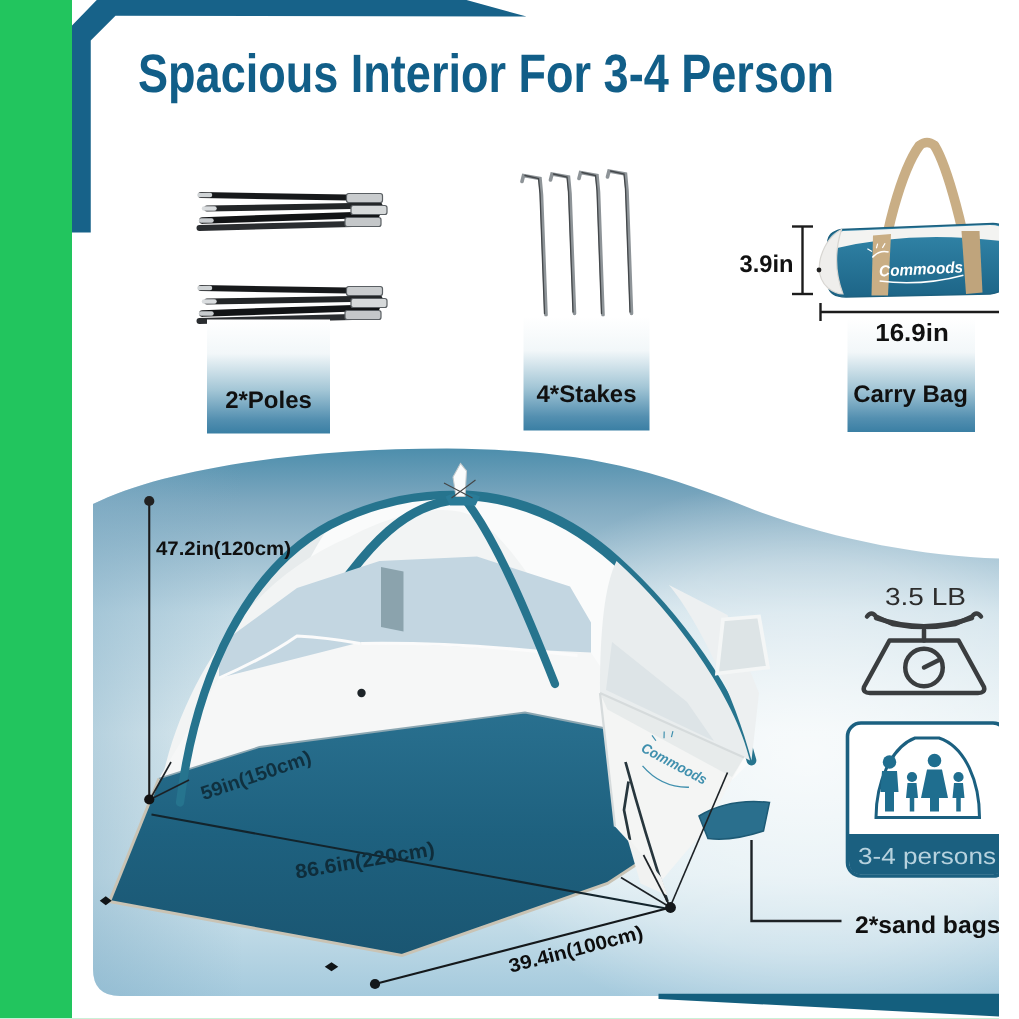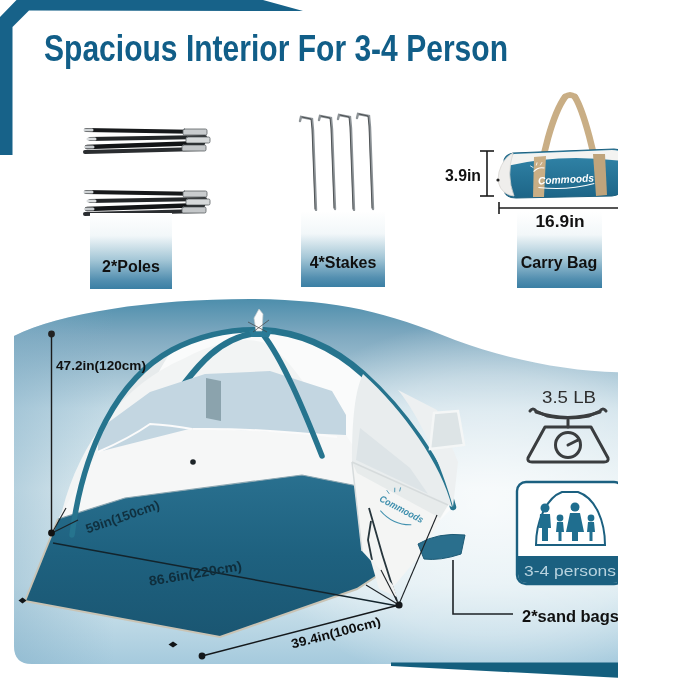--- a/index.html
+++ b/index.html
@@ -1,16 +1,16 @@
 <!DOCTYPE html>
 <html><head>
 <meta charset="utf-8">
 <style>
   html,body{margin:0;padding:0;background:#ffffff;}
-  #stage{position:relative;width:618px;height:679px;background:#22c55e;overflow:hidden;}
+  #stage{position:relative;width:618px;height:679px;background:#22c55e;overflow:hidden;padding-left:48px;}
   svg{display:block;}
   text{font-family:"Liberation Sans", sans-serif;}
 </style>
 </head>
 <body>
 <div id="stage">
 <svg width="679" height="679" viewBox="0 0 679 679" xmlns="http://www.w3.org/2000/svg">
 <defs>
   <linearGradient id="boxGrad" x1="0" y1="0" x2="0" y2="1">
     <stop offset="0" stop-color="#ffffff"></stop>

